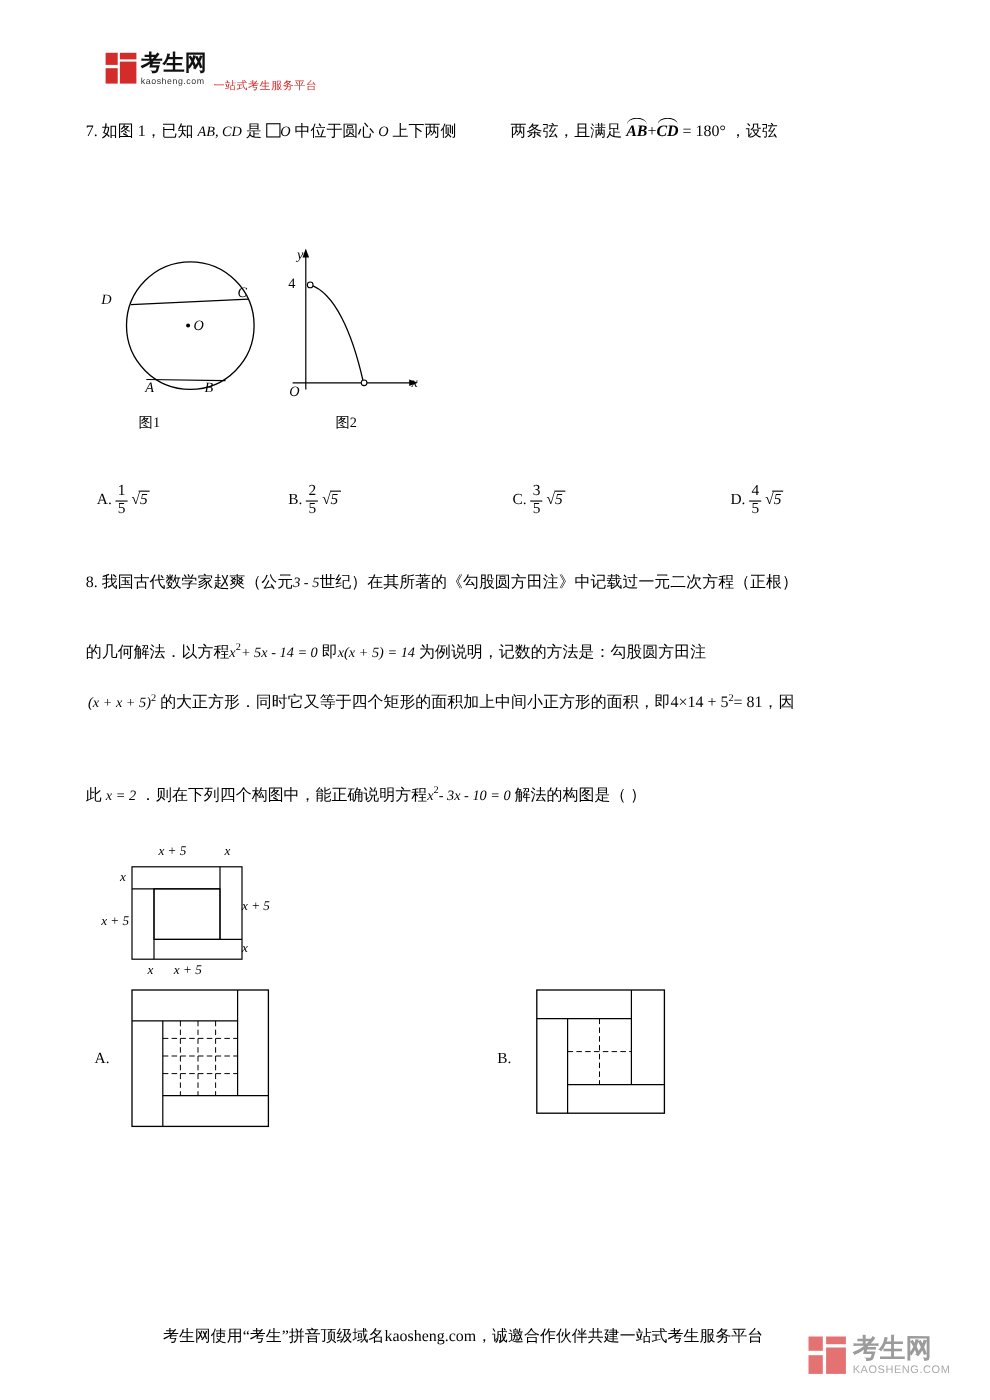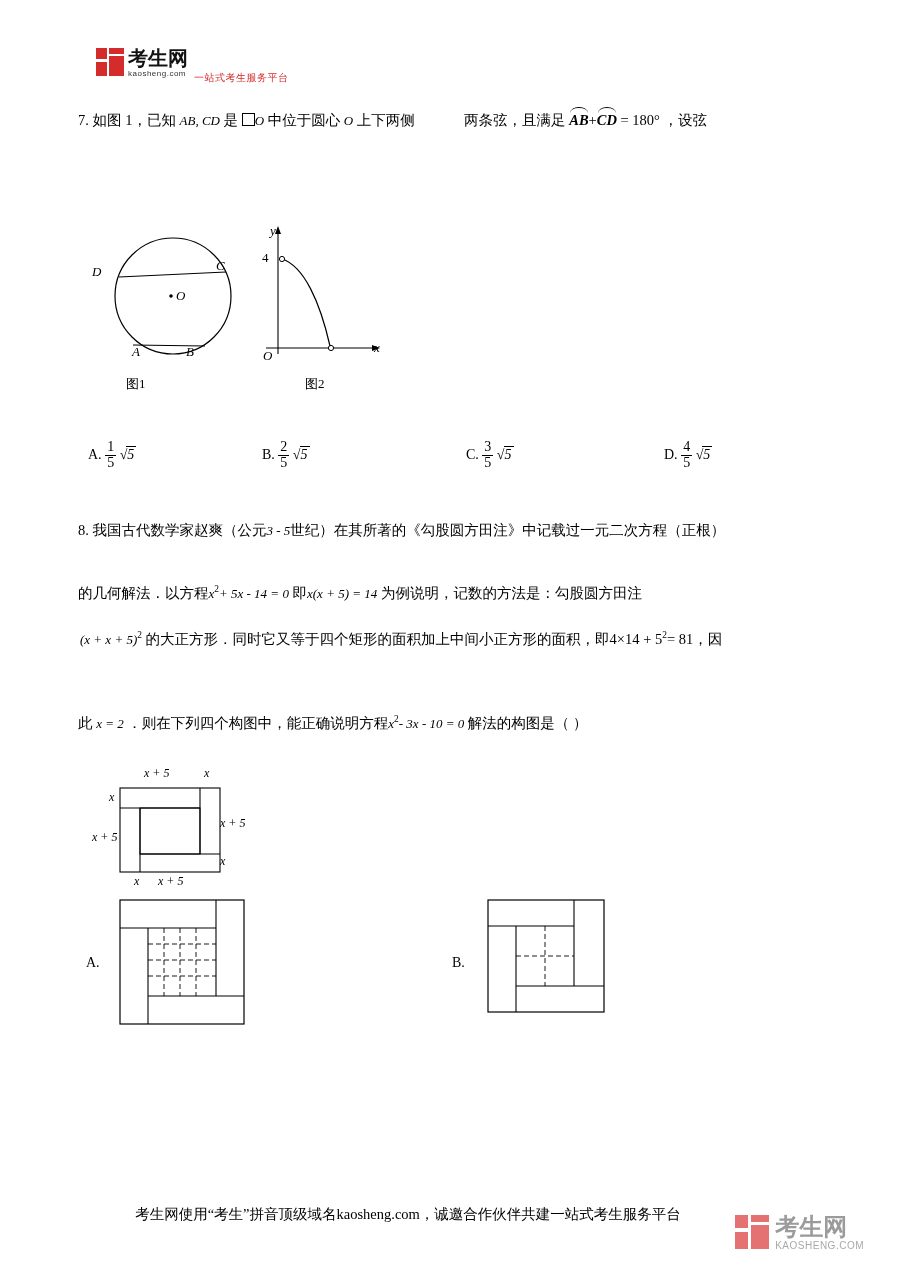--- a/index.html
+++ b/index.html
@@ -138,20 +138,21 @@
   .diag { position: absolute; }
 
   
   .footer {
     position: absolute;
     left: 0;
     top: 1205px;
     width: 816px;
     text-align: center;
     font-size: 14.5px;
+    padding-left: 13px;
   }
   .wm {
     position: absolute;
     right: 36px;
     bottom: 22px;
     display: flex;
     align-items: center;
     opacity: 0.85;
   }
   .wm-mark {

